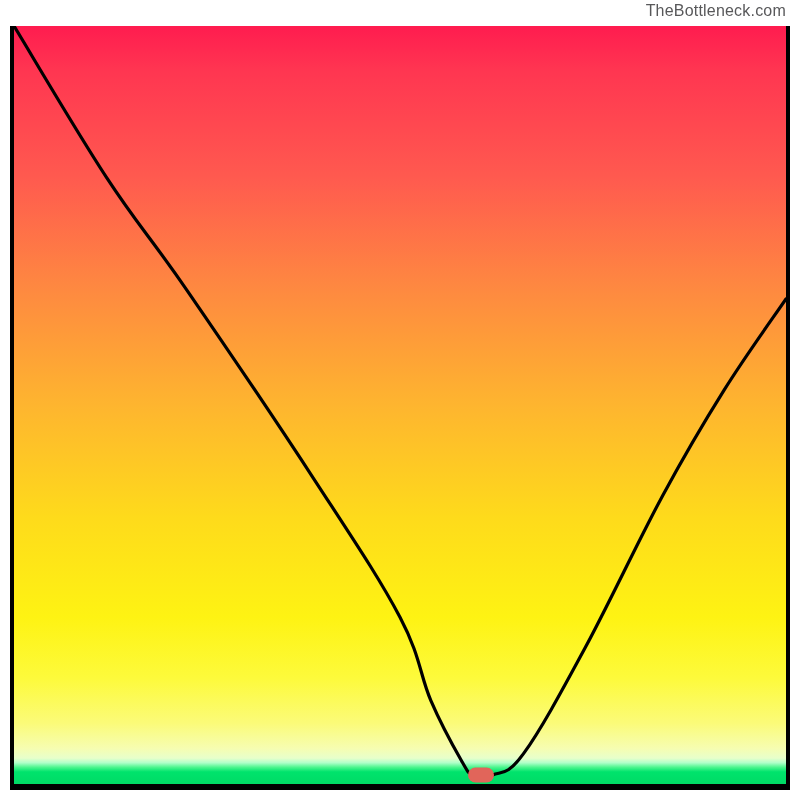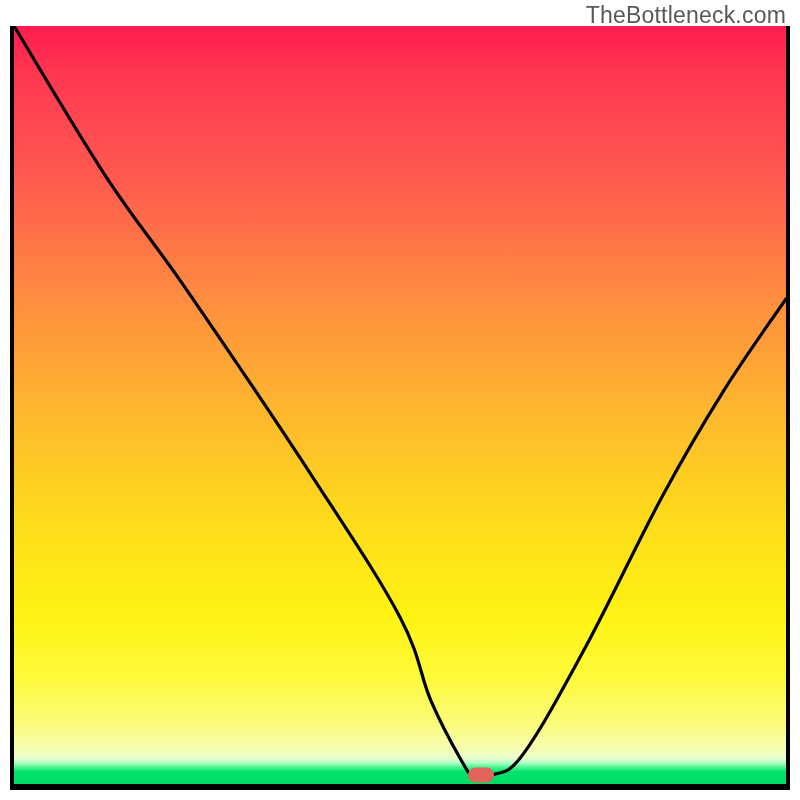--- a/index.html
+++ b/index.html
@@ -7,21 +7,21 @@
     width: 800px;
     height: 800px;
     background: #ffffff;
     font-family: Arial, Helvetica, sans-serif;
     overflow: hidden;
   }
   .attribution {
     position: absolute;
     top: 2px;
     right: 14px;
-    font-size: 23px;
+    font-size: 16px;
     font-weight: 500;
     color: #58585a;
     letter-spacing: 0.2px;
   }
   .frame {
     position: absolute;
     left: 10px;
     top: 26px;
     width: 780px;
     height: 764px;

